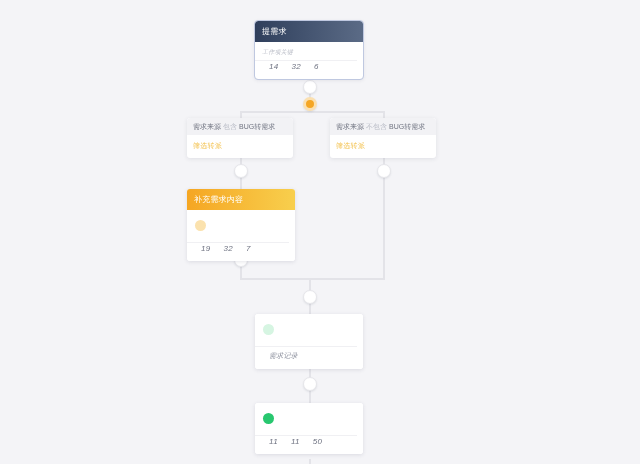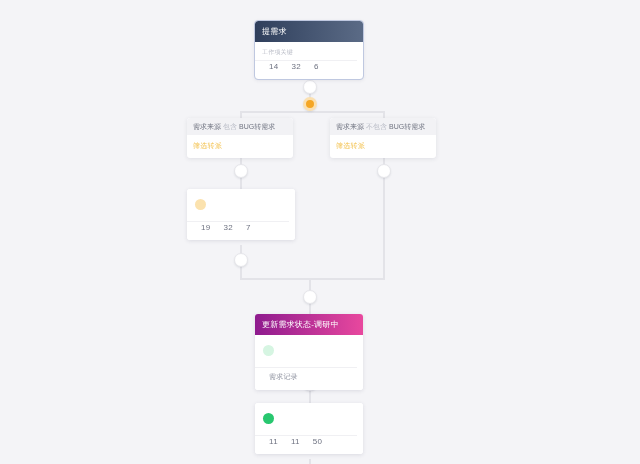--- a/index.html
+++ b/index.html
@@ -84,20 +84,21 @@
   .node-header.magenta {
     background: linear-gradient(90deg, #8e1b8e 0%, #e8489e 100%);
   }
   .node-header.amber2 {
     background: linear-gradient(90deg, #f5a623 0%, #f7cf4e 100%);
   }
 
   .node-body {
     background: #ffffff;
     padding: 4px 13px 6px 7px;
+    font-style: italic;
   }
   .body-label {
     font-size: 6px;
     color: #b9bcc6;
     margin: 2px 0 3px 0;
     white-space: nowrap;
     letter-spacing: .2px;
   }
   .stat-row {
     display: flex;
@@ -227,35 +228,35 @@
   <div class="cond" style="left:330px; top:109px;">
     <div class="cond-header">
       <span>需求来源</span><span class="op">不包含</span><span>BUG转需求</span>
     </div>
     <div class="cond-body">
       <div class="cond-tag">筛选转派</div>
     </div>
   </div>
 
   <div class="node" style="left:187px; top:180px;">
+    <div class="node-header orange">补充需求内容</div>
     <div class="node-body">
       <div class="dot-row">
         <span class="dot faded-orange"></span>
       </div>
       <div class="divider"></div>
       <div class="stat-row">
         <span>19</span>
         <span>32</span>
         <span>7</span>
       </div>
     </div>
   </div>
 
   <div class="node" style="left:255px; top:305px;">
-    <div class="node-header magenta">更新需求状态-调研中</div>
     <div class="node-body">
       <div class="dot-row">
         <span class="dot faded-green"></span>
       </div>
       <div class="divider"></div>
       <div class="record-label">需求记录</div>
     </div>
   </div>
 
   <div class="node" style="left:255px; top:394px;">

